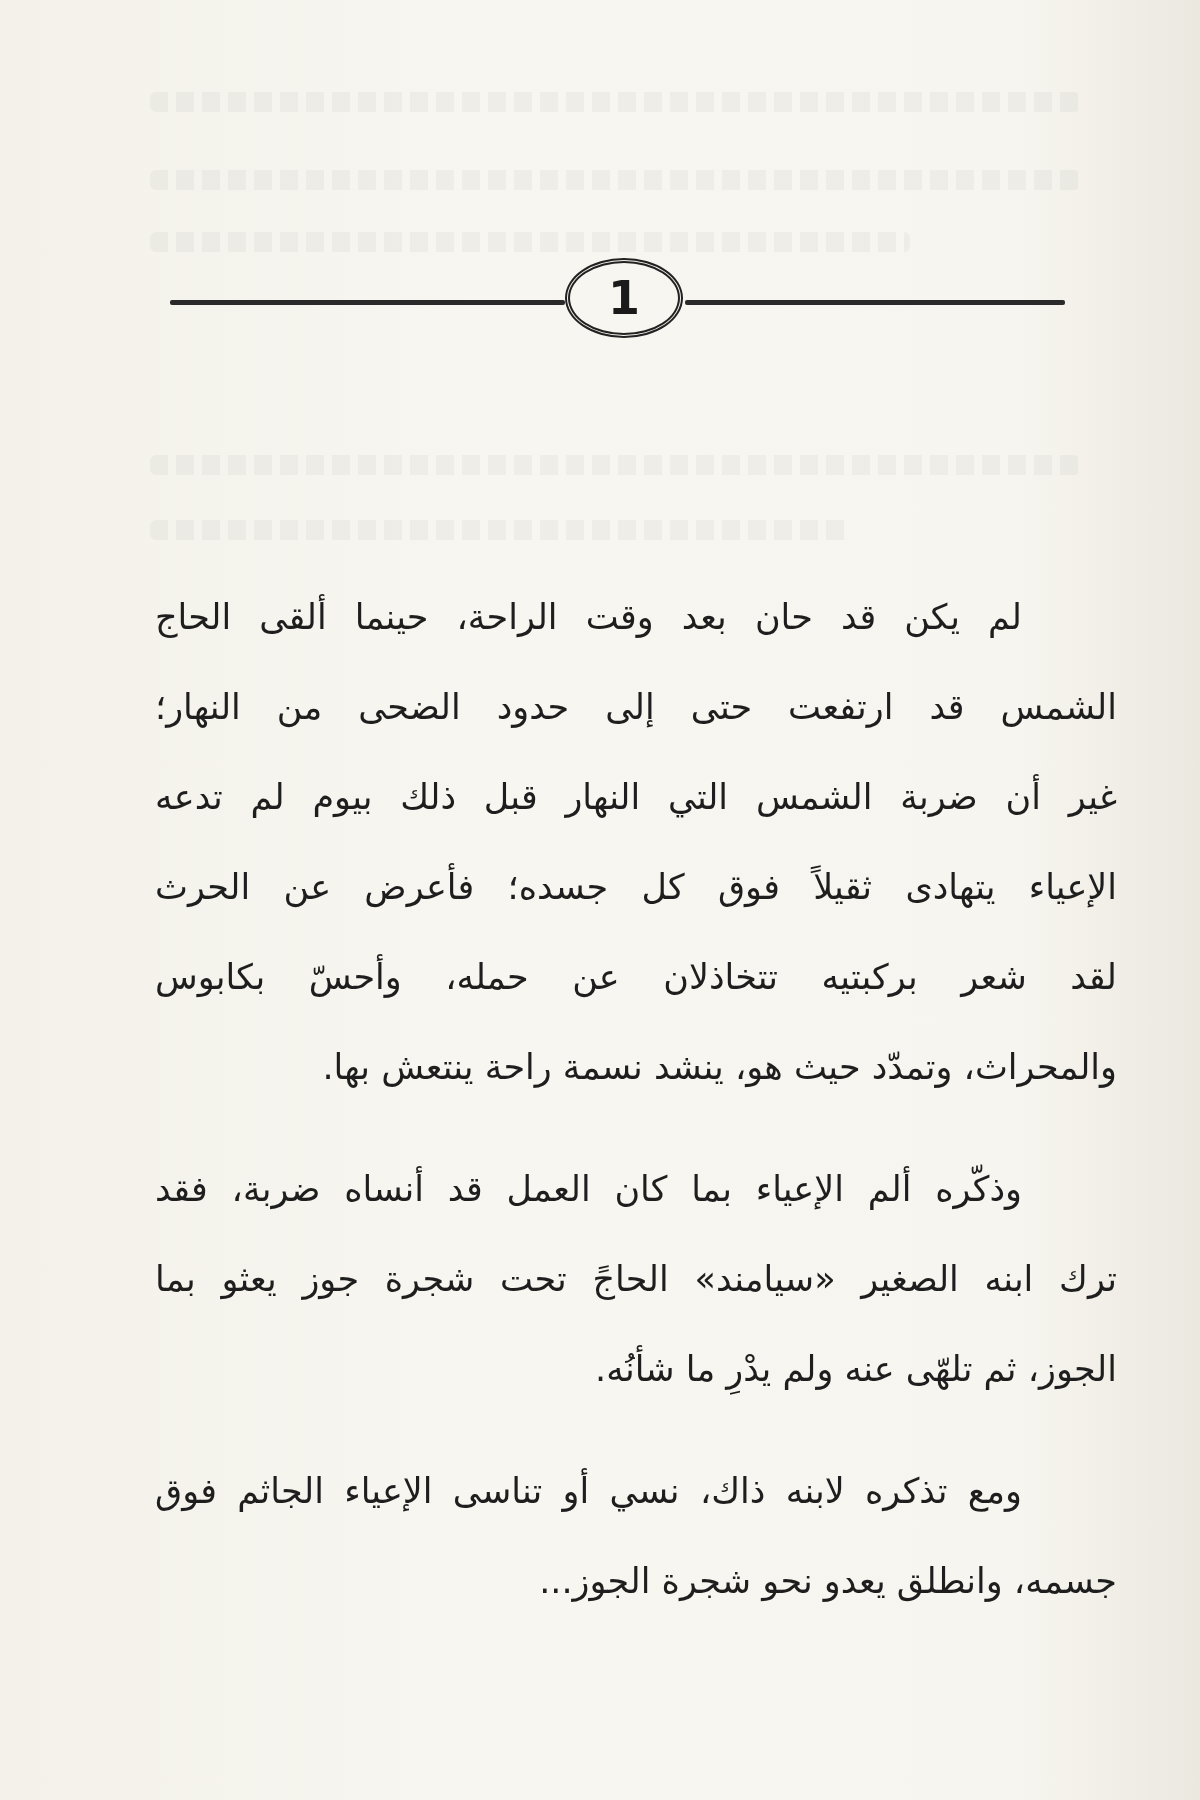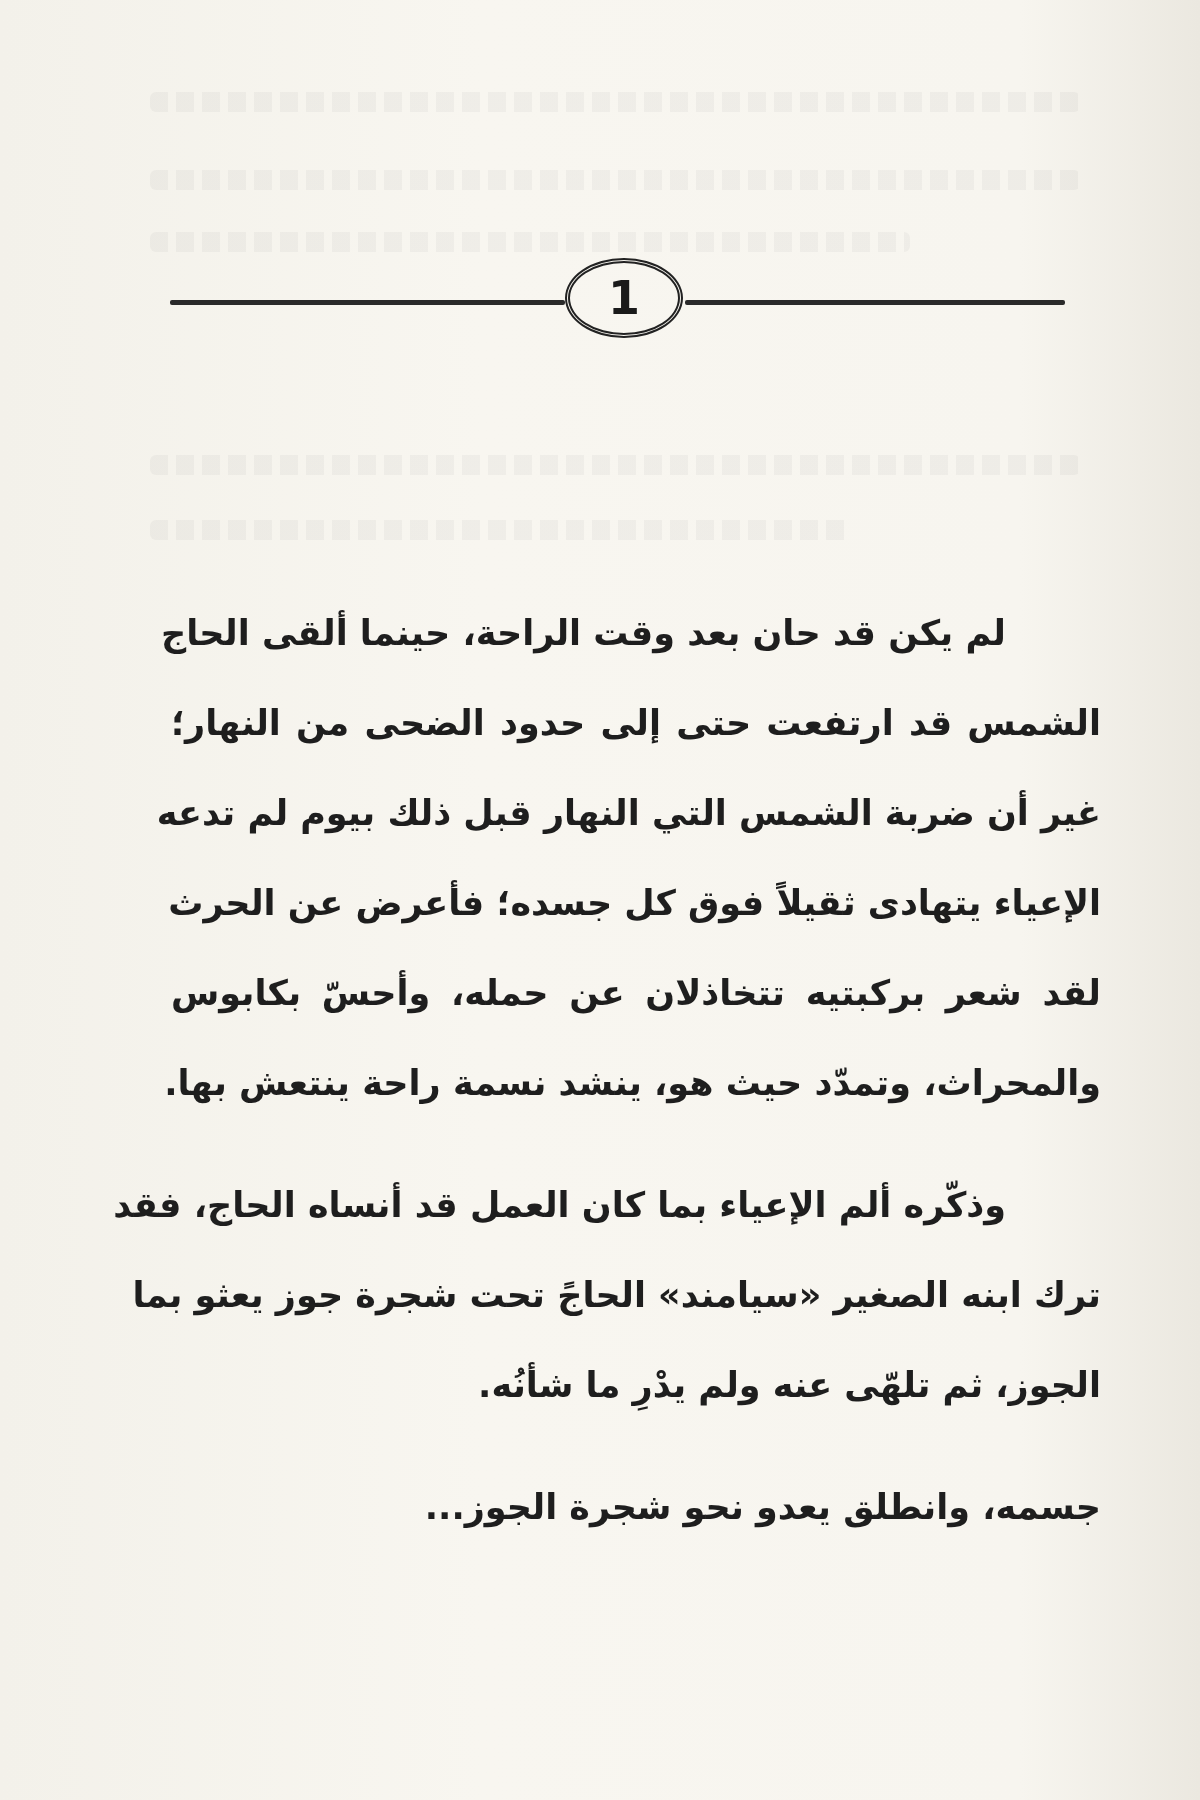--- a/index.html
+++ b/index.html
@@ -69,22 +69,21 @@
       left: 155px;
       width: 962px;
       direction: rtl;
       text-align: justify;
       text-align-last: right;
       font-family: "DejaVu Sans", sans-serif;
       font-size: 35px;
       line-height: 90px;
     }
     .para {
-      margin: 16px;
-      font-weight: bold;
+      margin: 0;
     }
     .para + .para {
       margin-top: 32px;
     }
     .line {
       display: block;
       white-space: nowrap;
       text-align-last: justify;
       text-align: justify;
     }
@@ -117,23 +116,24 @@
     <p class="para">
       <span class="line first-indent">لم يكن قد حان بعد وقت الراحة، حينما ألقى الحاج</span>
       <span class="line">الشمس قد ارتفعت حتى إلى حدود الضحى من النهار؛</span>
       <span class="line">غير أن ضربة الشمس التي النهار قبل ذلك بيوم لم تدعه</span>
       <span class="line">الإعياء يتهادى ثقيلاً فوق كل جسده؛ فأعرض عن الحرث</span>
       <span class="line">لقد شعر بركبتيه تتخاذلان عن حمله، وأحسّ بكابوس</span>
       <span class="line last">والمحراث، وتمدّد حيث هو، ينشد نسمة راحة ينتعش بها.</span>
     </p>
 
     <p class="para">
-      <span class="line first-indent">وذكّره ألم الإعياء بما كان العمل قد أنساه الحاج، فقد</span>
+      <span class="line first-indent">وذكّره ألم الإعياء بما كان العمل قد أنساه ضربة، فقد</span>
       <span class="line">ترك ابنه الصغير «سيامند» الحاجً تحت شجرة جوز يعثو بما</span>
       <span class="line last">الجوز، ثم تلهّى عنه ولم يدْرِ ما شأنُه.</span>
     </p>
 
     <p class="para">
+      <span class="line first-indent">ومع تذكره لابنه ذاك، نسي أو تناسى الإعياء الجاثم فوق</span>
       <span class="line last">جسمه، وانطلق يعدو نحو شجرة الجوز...</span>
     </p>
 
   </div>
 </div>
 
 </body></html>

